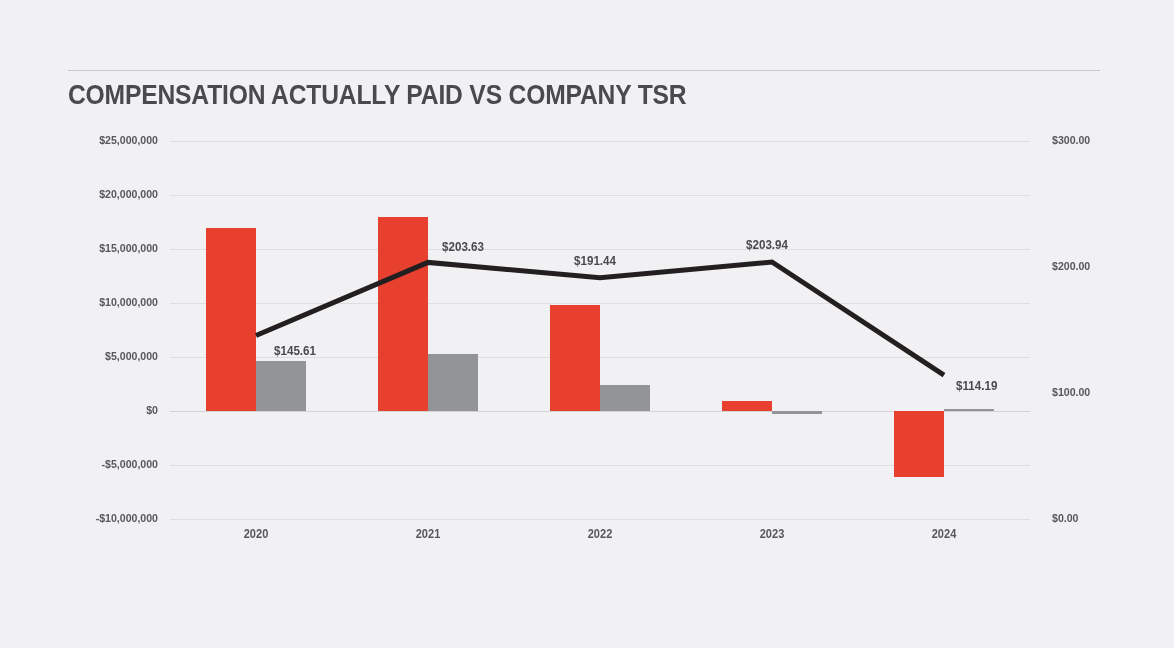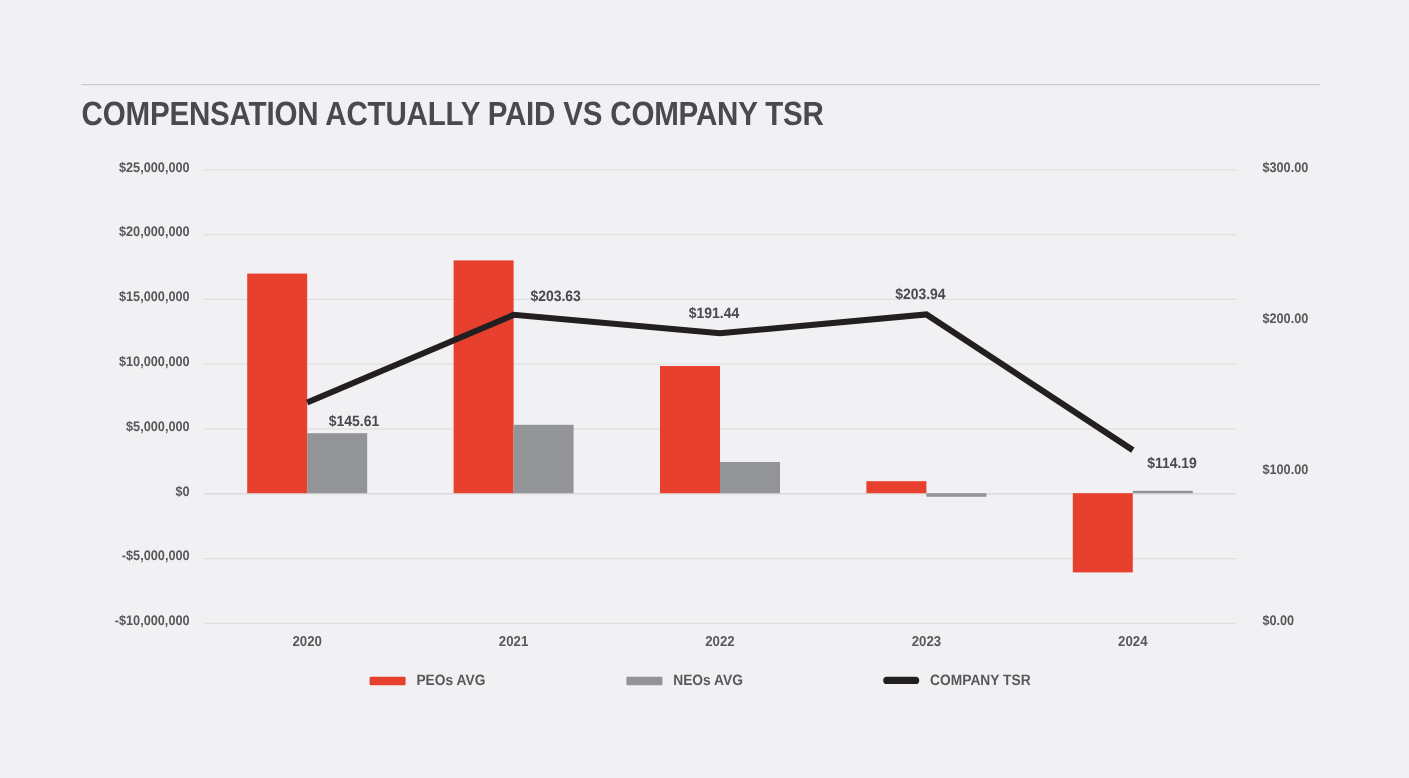--- a/index.html
+++ b/index.html
@@ -220,28 +220,14 @@
     <polyline id="tsr-line" fill="none" stroke="#231f20" stroke-width="5" stroke-linejoin="miter" stroke-linecap="butt" points="256,335.5 428,262.4 600,277.8 772,262.0 944,375.1"></polyline>
   </svg>
   <div id="tsr-labels">
       <div class="tsr-label" style="left: 274px; top: 343.531px;">$145.61</div>
       <div class="tsr-label" style="left: 442px; top: 240.426px;">$203.63</div>
       <div class="tsr-label" style="left: 574px; top: 253.786px;">$191.44</div>
       <div class="tsr-label" style="left: 746px; top: 238.036px;">$203.94</div>
       <div class="tsr-label" style="left: 956px; top: 379.121px;">$114.19</div>
     </div>
 
-  <div class="legend" id="legend">
-      <div class="legend-item">
-        <span class="legend-swatch" style="background: rgb(232, 64, 47);"></span>
-        <span class="legend-text">PEOs AVG</span>
-      </div>
-      <div class="legend-item">
-        <span class="legend-swatch" style="background: rgb(146, 148, 151);"></span>
-        <span class="legend-text">NEOs AVG</span>
-      </div>
-      <div class="legend-item">
-        <span class="legend-swatch line" style="background: rgb(35, 31, 32);"></span>
-        <span class="legend-text">COMPANY TSR</span>
-      </div>
-    </div>
 
 </div>
 
 </body></html>

